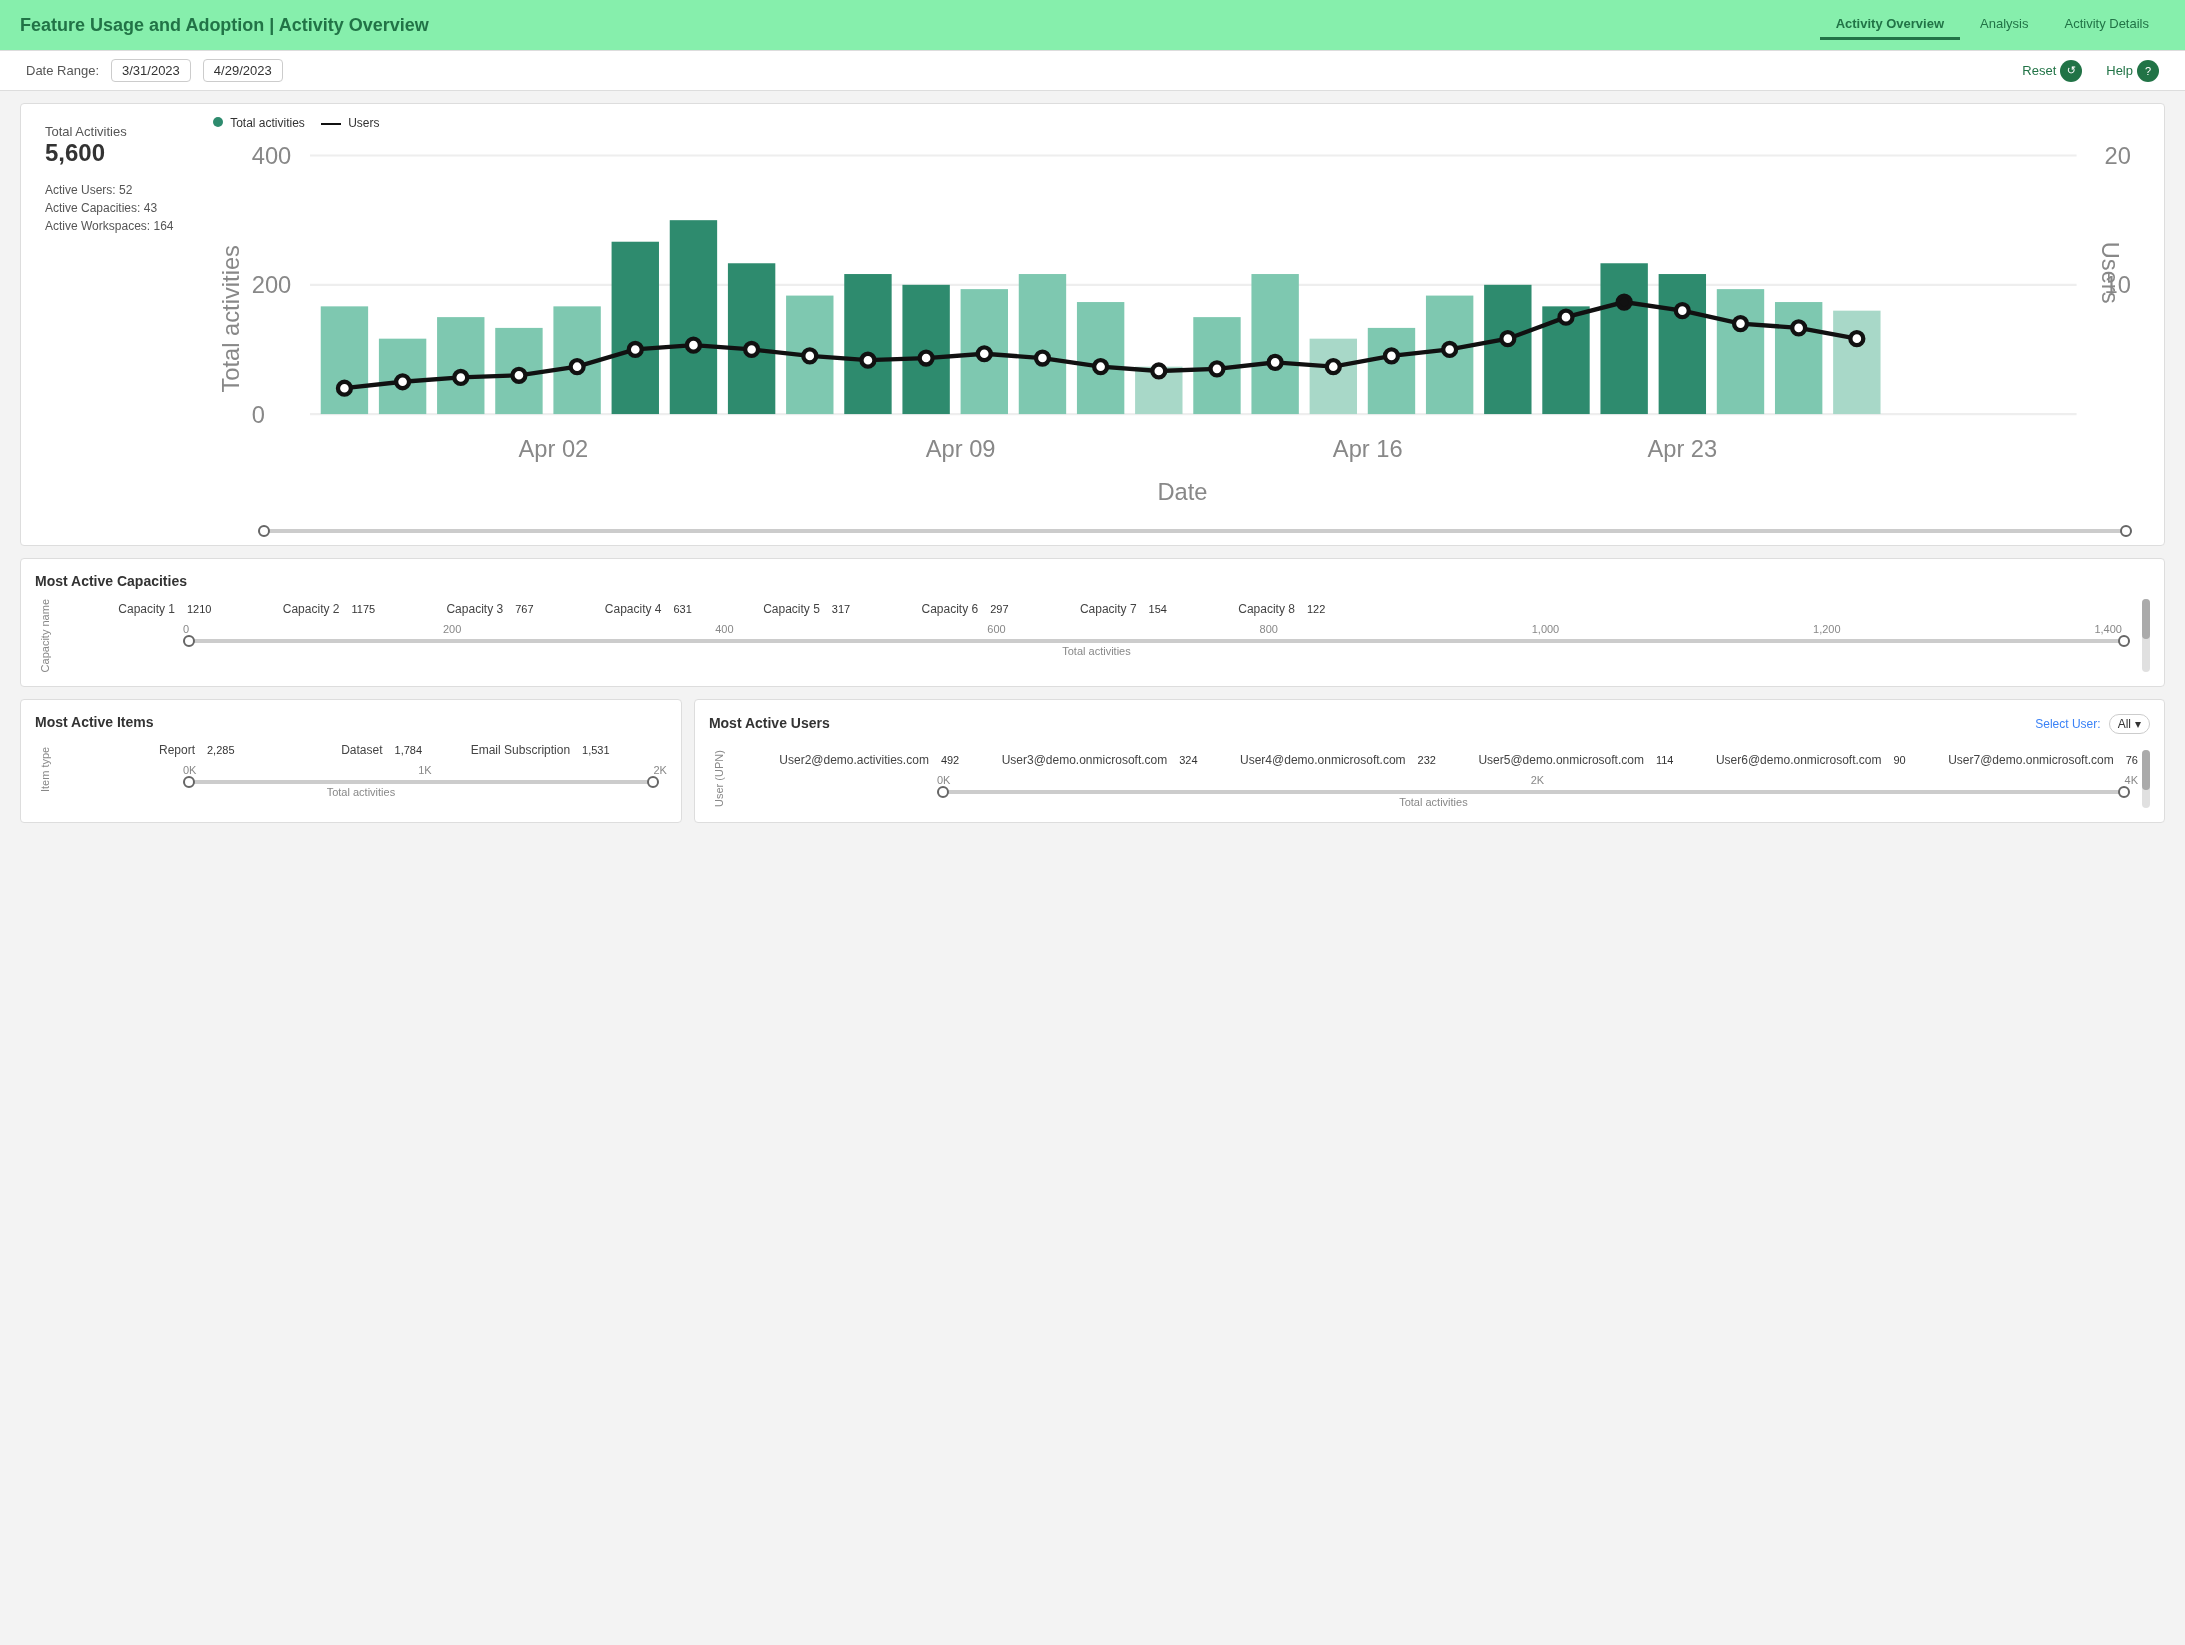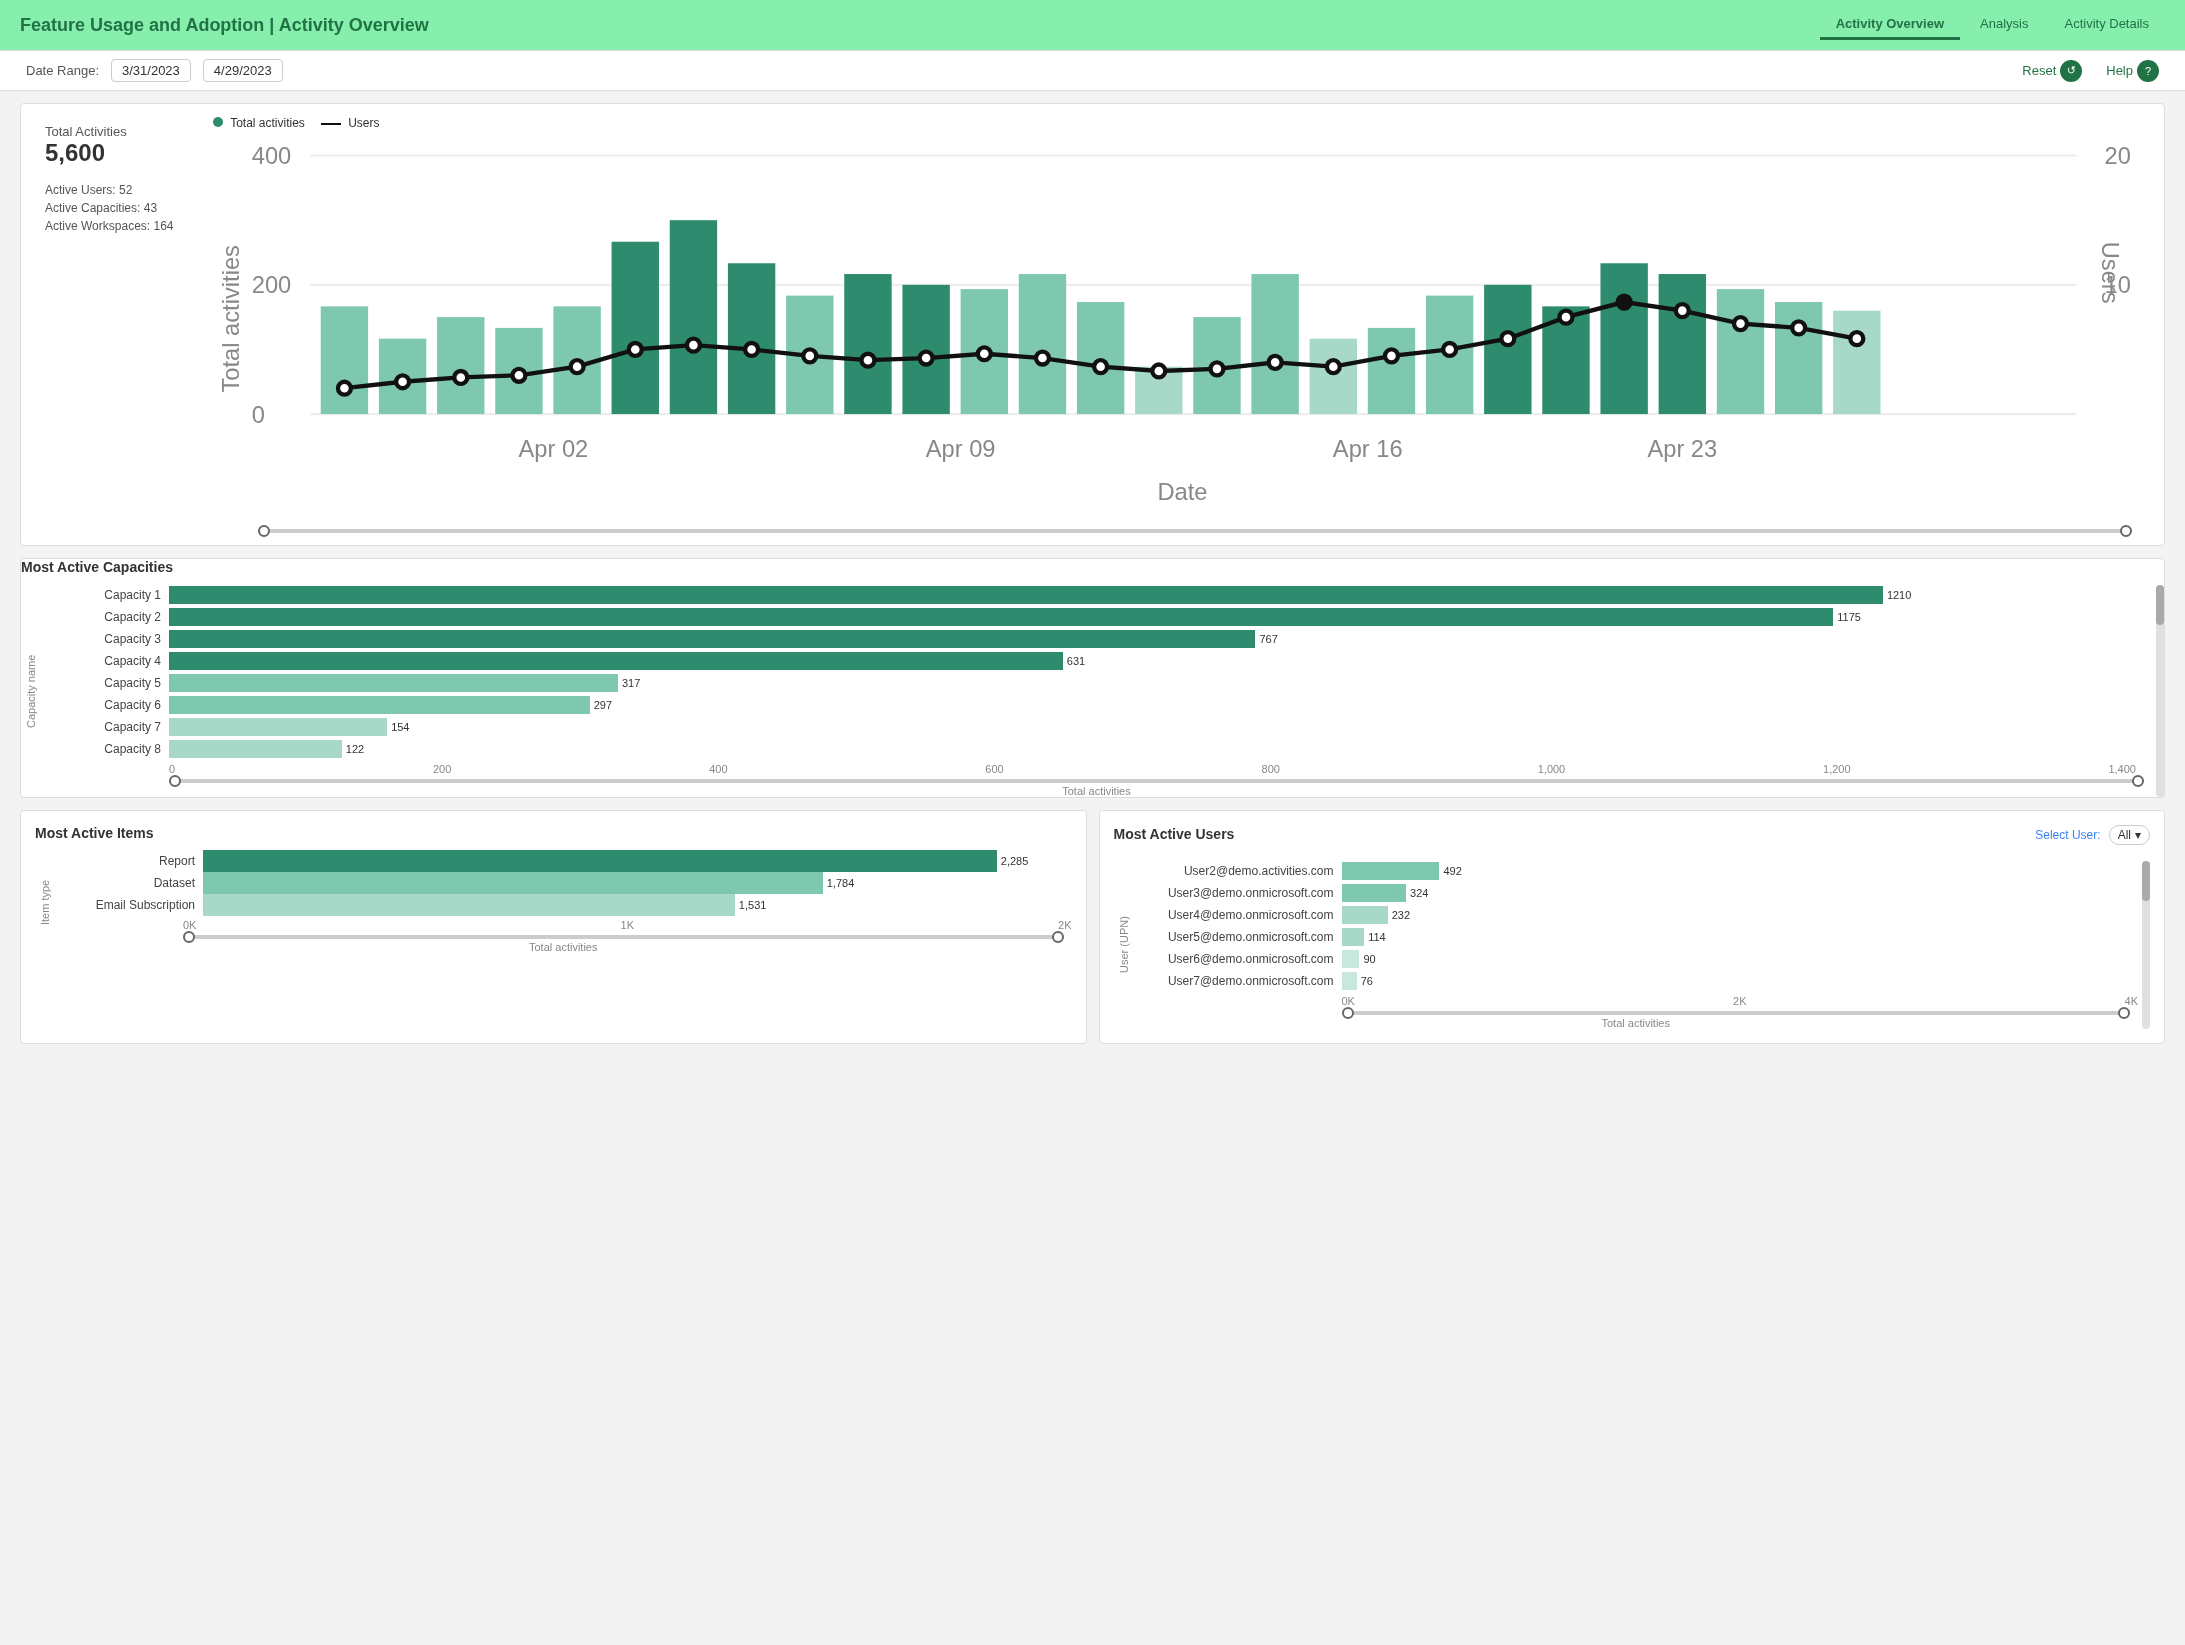--- a/index.html
+++ b/index.html
@@ -51,29 +51,29 @@
     .chart-area { flex: 1; position: relative; }
     .chart-legend {
       display: flex; gap: 16px; font-size: 12px; margin-bottom: 4px;
       align-items: center;
     }
     .legend-dot { width: 10px; height: 10px; border-radius: 50%; display: inline-block; margin-right: 4px; }
     .legend-line { width: 20px; height: 2px; background: #111; display: inline-block; margin-right: 4px; vertical-align: middle; }
 
     
     .section-panel {
-      background: #fff; border: 1px solid #ddd; border-radius: 4px; 
+      background: #fff; border: 1px solid #ddd; border-radius: 4px; padding: 14px;
     }
     .section-title { font-size: 14px; font-weight: 600; color: #333; margin-bottom: 10px; }
 
     .bottom-panels { display: flex; gap: 12px; }
     .bottom-panel { flex: 1; background: #fff; border: 1px solid #ddd; border-radius: 4px; padding: 14px; }
 
     
-    .hbar-chart { display: flex; flex-direction: column; gap: 2px; }
+    .hbar-chart { display: flex; flex-direction: row; gap: 8px; align-items: center; }
     .hbar-row { display: flex; align-items: center; gap: 8px; }
     .hbar-label { width: 120px; text-align: right; font-size: 12px; color: #444; flex-shrink: 0; }
     .hbar-label-user { width: 200px; text-align: right; font-size: 12px; color: #444; flex-shrink: 0; }
     .hbar-bar-container { flex: 1; position: relative; height: 20px; }
     .hbar-bar { height: 100%; display: flex; align-items: center; }
     .hbar-val { font-size: 11px; color: #333; margin-left: 4px; white-space: nowrap; }
 
     .axis-row {
       display: flex; align-items: center; gap: 8px; margin-top: 4px;
     }

